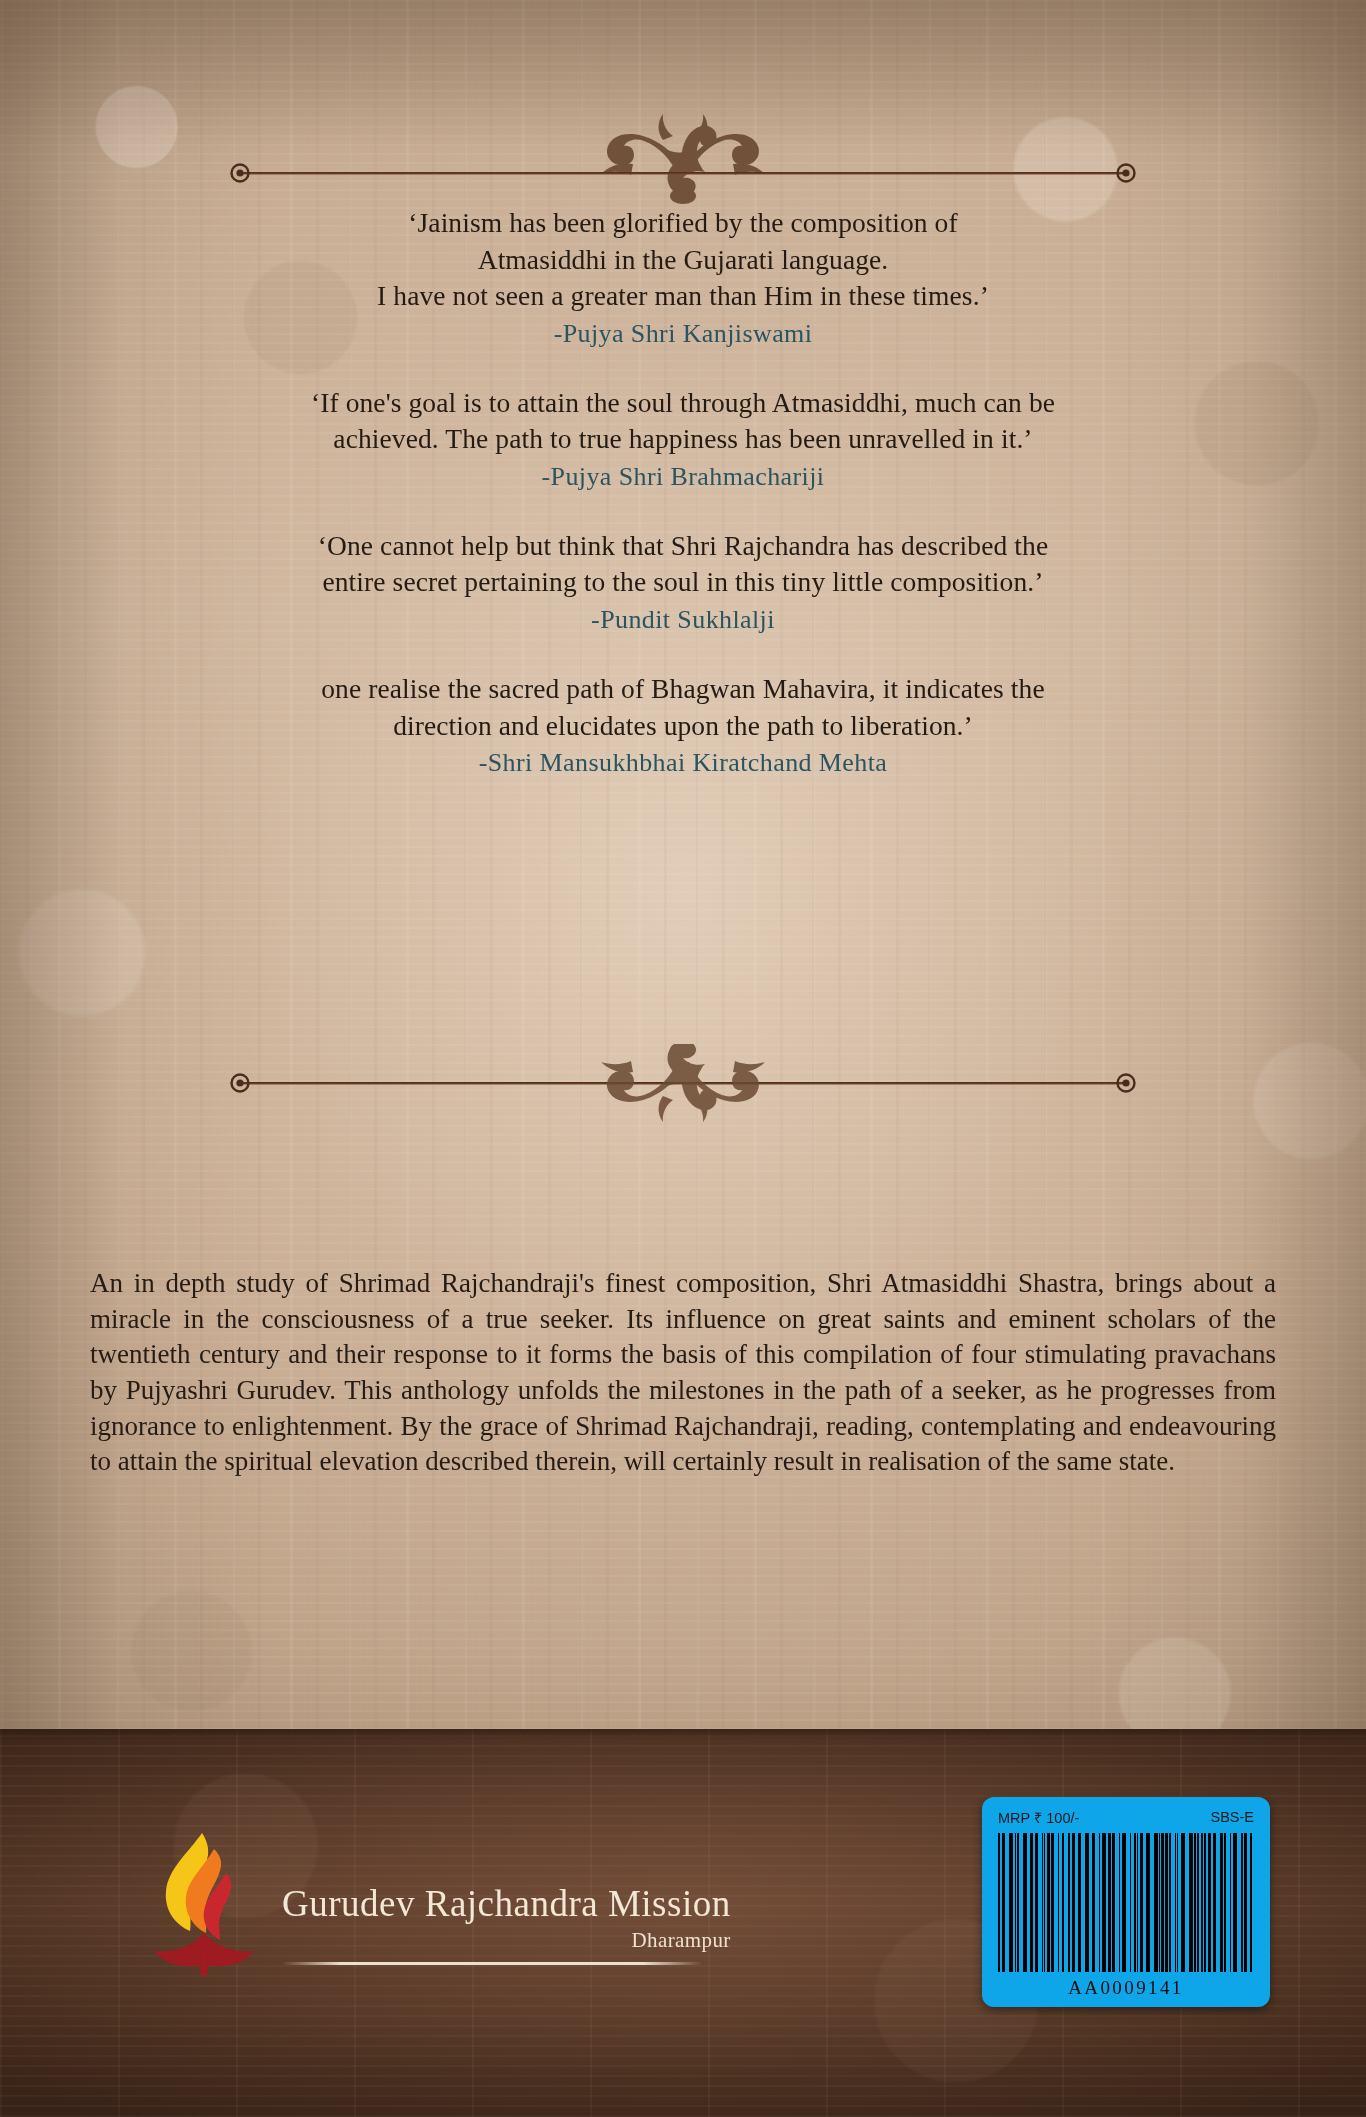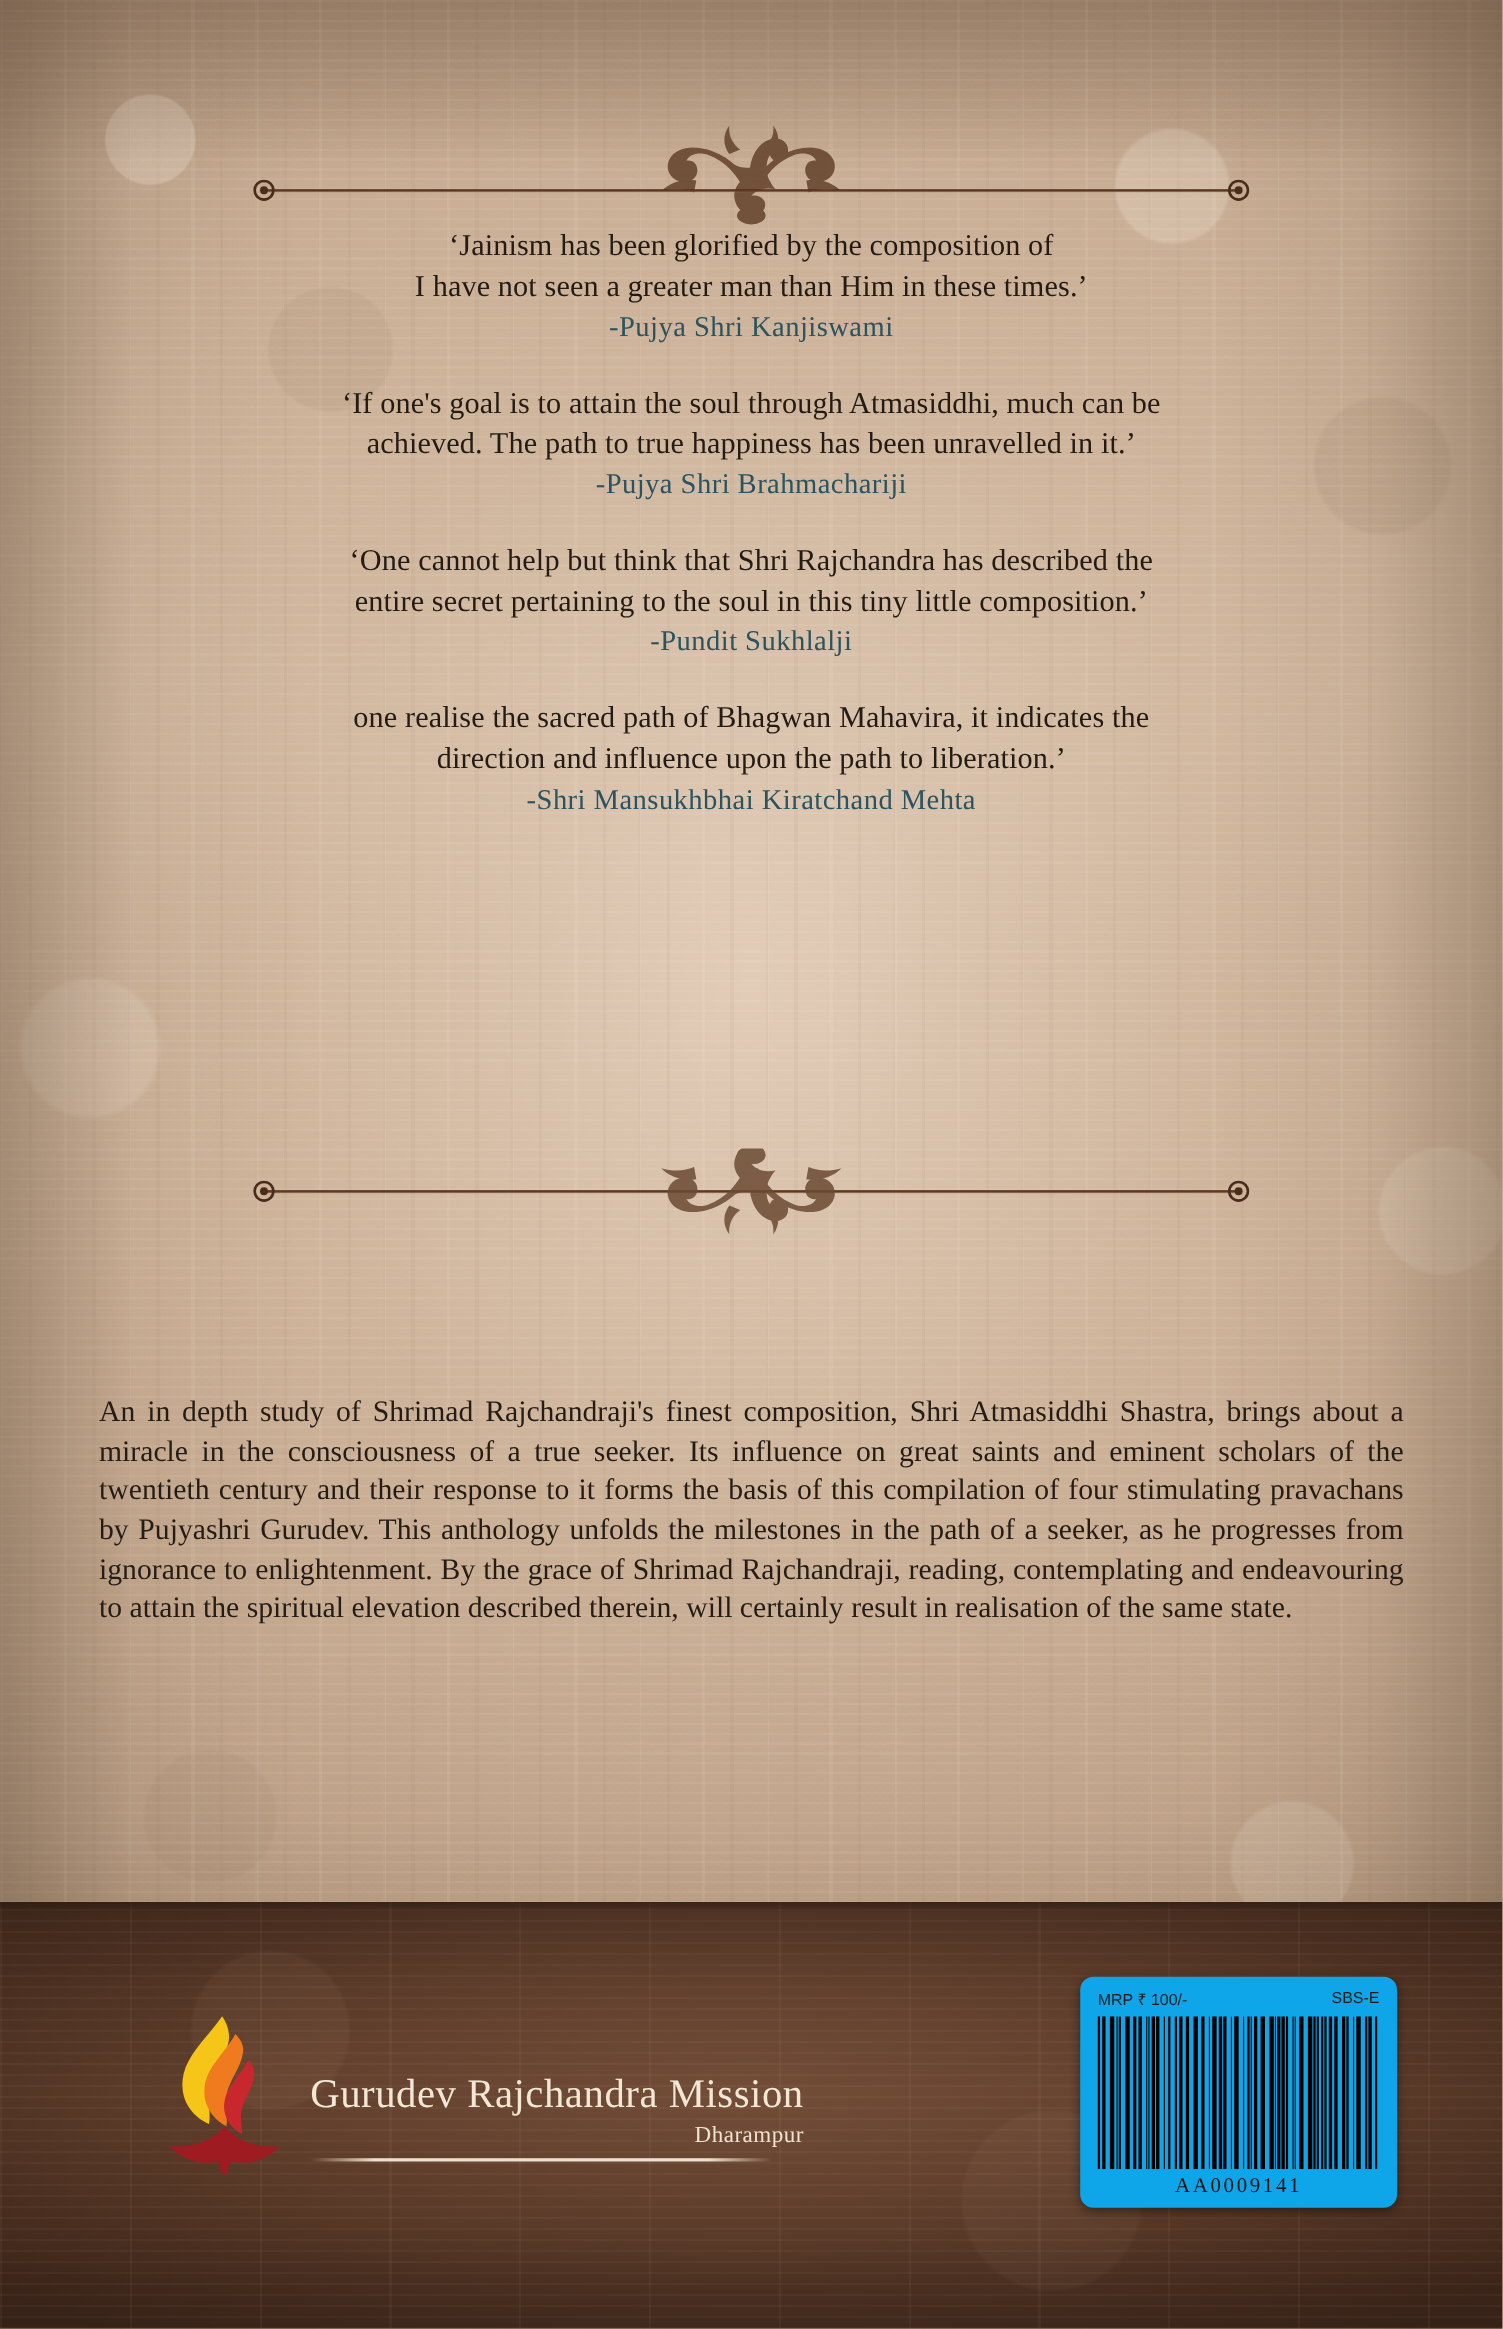--- a/index.html
+++ b/index.html
@@ -267,20 +267,21 @@
           <circle cx="10" cy="10" r="3.6" fill="#4a2c1c"></circle>
         </svg>
       </div>
     </div>
 
     <div class="quotes">
 
       <div class="quote">
         <div class="quote-text">
           <span class="ln">‘Jainism has been glorified by the composition of</span>
+          <span class="ln">Atmasiddhi in the Gujarati language.</span>
           <span class="ln">I have not seen a greater man than Him in these times.’</span>
         </div>
         <div class="quote-attr">-Pujya Shri Kanjiswami</div>
       </div>
 
       <div class="quote">
         <div class="quote-text">
           <span class="ln">‘If one's goal is to attain the soul through Atmasiddhi, much can be</span>
           <span class="ln">achieved. The path to true happiness has been unravelled in it.’</span>
         </div>
@@ -291,21 +292,21 @@
         <div class="quote-text">
           <span class="ln">‘One cannot help but think that Shri Rajchandra has described the</span>
           <span class="ln">entire secret pertaining to the soul in this tiny little composition.’</span>
         </div>
         <div class="quote-attr">-Pundit Sukhlalji</div>
       </div>
 
       <div class="quote">
         <div class="quote-text">
           <span class="ln">one realise the sacred path of Bhagwan Mahavira, it indicates the</span>
-          <span class="ln">direction and influence upon the path to liberation.’</span>
+          <span class="ln">direction and elucidates upon the path to liberation.’</span>
         </div>
         <div class="quote-attr">-Shri Mansukhbhai Kiratchand Mehta</div>
       </div>
 
     </div>
 
     <div class="divider" style="top:1020px;">
       <div class="div-rule"></div>
       <div class="div-cap left">
         <svg viewBox="0 0 20 20" xmlns="http://www.w3.org/2000/svg">

